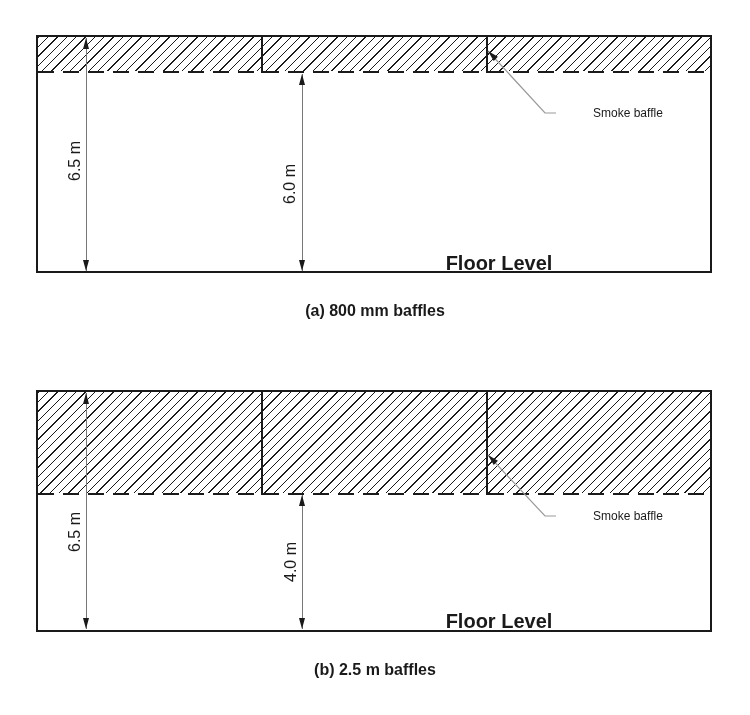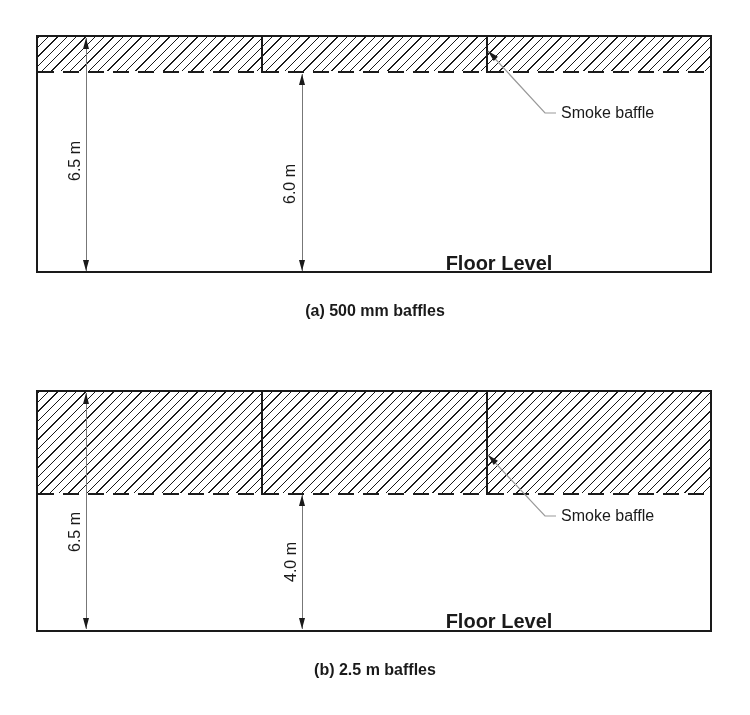--- a/index.html
+++ b/index.html
@@ -82,25 +82,26 @@
   }
   .leader-svg {
     position: absolute;
     left: 0; top: 0;
     width: 672px; height: 238px;
     overflow: visible;
     pointer-events: none;
   }
   .annot-label {
     position: absolute;
-    font-size: 16px;
+    font-size: 12px;
     color: var(--line);
     white-space: nowrap;
     transform: translateY(-50%);
     line-height: 1;
+    margin-left: 32px;
   }
   .floor-label {
     position: absolute;
     font-size: 20px;
     font-weight: bold;
     color: var(--line);
     white-space: nowrap;
     transform: translateX(-50%);
     line-height: 1;
   }
@@ -139,21 +140,21 @@
     <div class="dim-label" style="left:252px; top:147px;">6.0 m</div>
 
     <svg class="leader-svg">
       <polyline points="450,14 507,76 518,76" style="stroke:var(--leader-line); fill:none; stroke-width:1.2"></polyline>
       <polygon points="450,14 455.7,23.9 459.9,19.7" style="fill:var(--line)"></polygon>
     </svg>
     <div class="annot-label" style="left:523px; top:76px;">Smoke baffle</div>
 
     <div class="floor-label" style="left:461px; top:216px;">Floor Level</div>
   </div>
-  <div class="caption caption-a">(a) 500 mm baffles</div>
+  <div class="caption caption-a">(a) 800 mm baffles</div>
 
   <div class="section-box box-b">
     <div class="hatch hatch-b"></div>
     <div class="ceiling-dash dash-b"></div>
     <div class="baffle-divider divider-b" style="left:223px"></div>
     <div class="baffle-divider divider-b" style="left:448px"></div>
 
     <div class="dim-line" style="left:48px; top:1px; height:236px;"></div>
     <div class="arrow-up" style="left:45px; top:1px;"></div>
     <div class="arrow-down" style="left:45px; top:226px;"></div>

